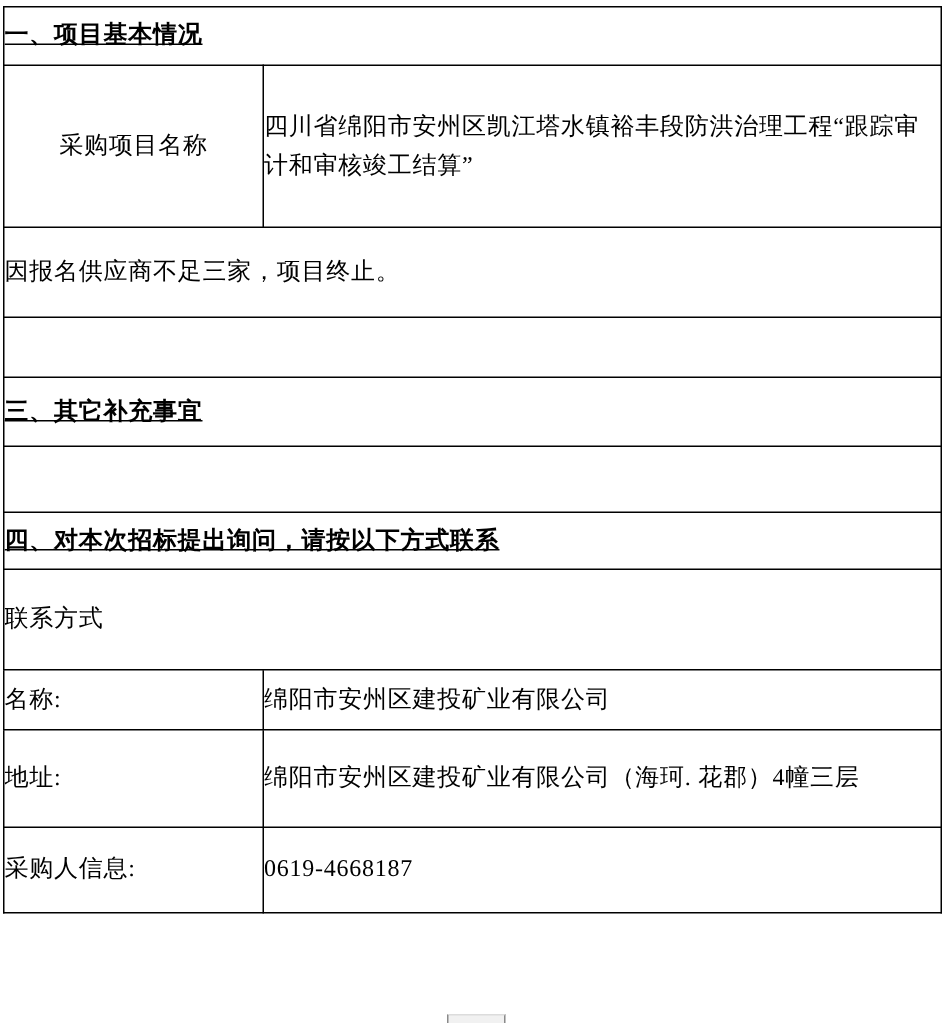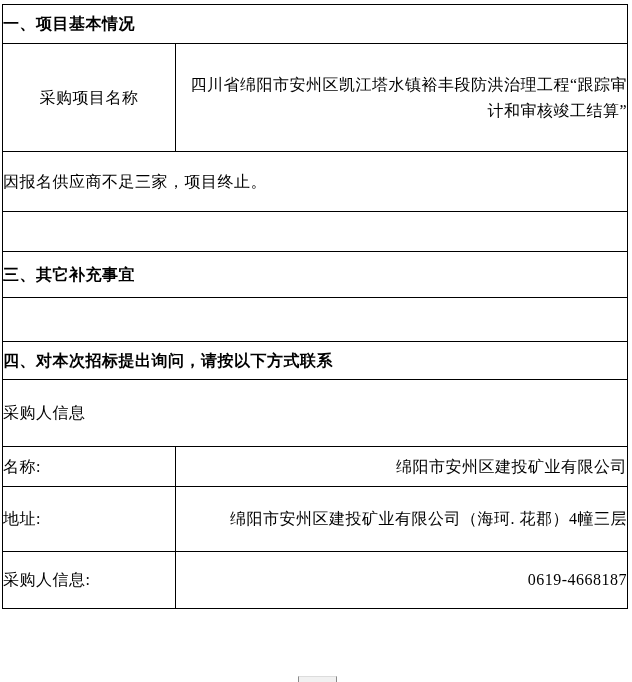--- a/index.html
+++ b/index.html
@@ -30,28 +30,28 @@
     letter-spacing: 0.5px;
     line-height: 26px;
     vertical-align: middle;
     padding: 0;
     overflow: hidden;
   }
   td.sec-header {
     font-weight: bold;
     padding-left: 8px;
     padding-right: 8px;
+    text-decoration: underline;
   }
   td.center-label {
     text-align: center;
   }
   td.value-cell {
     padding-left: 9px;
     padding-right: 10px;
-    text-align: right;
   }
   td.body-cell {
     padding-left: 8px;
     padding-right: 10px;
   }
   td.info-cell {
     padding-left: 25px;
     padding-right: 10px;
   }
   td.sub-label {
@@ -115,21 +115,21 @@
       <td class="sec-header" colspan="2">三、其它补充事宜</td>
     </tr>
     <tr class="r7">
       <td class="body-cell" colspan="2"></td>
     </tr>
 
     <tr class="r8">
       <td class="sec-header" colspan="2">四、对本次招标提出询问，请按以下方式联系</td>
     </tr>
     <tr class="r9">
-      <td class="info-cell" colspan="2">采购人信息</td>
+      <td class="info-cell" colspan="2">联系方式</td>
     </tr>
     <tr class="r10">
       <td class="sub-label">名称:</td>
       <td class="value-cell">绵阳市安州区建投矿业有限公司</td>
     </tr>
     <tr class="r11">
       <td class="sub-label">地址:</td>
       <td class="value-cell">绵阳市安州区建投矿业有限公司（海珂. 花郡）4幢三层</td>
     </tr>
     <tr class="r12">

